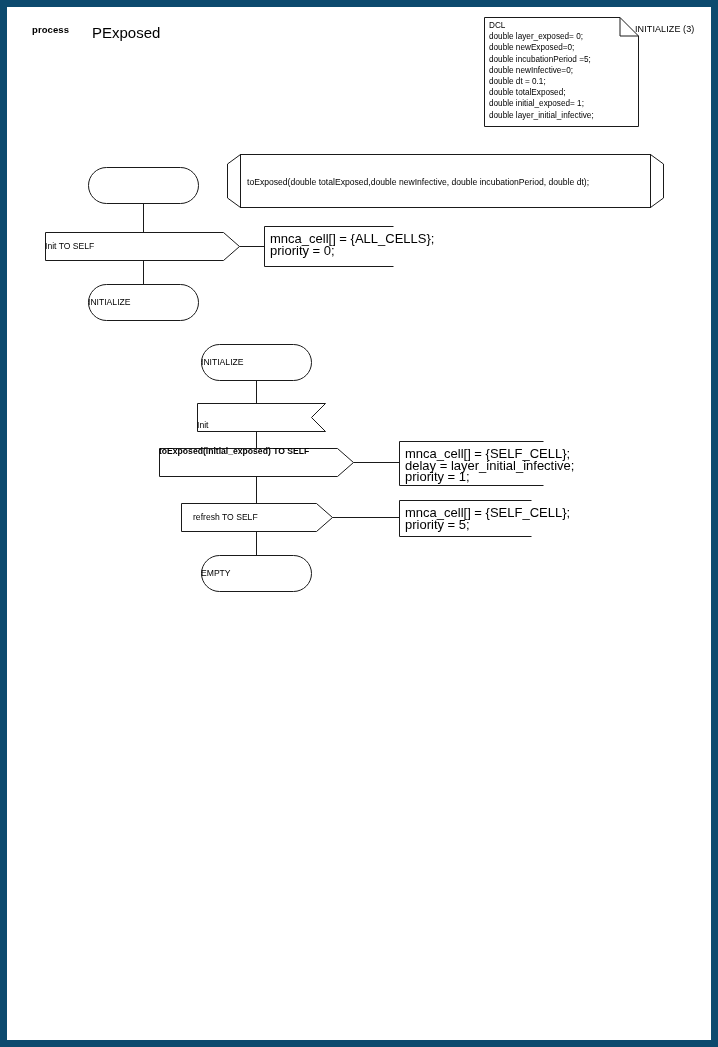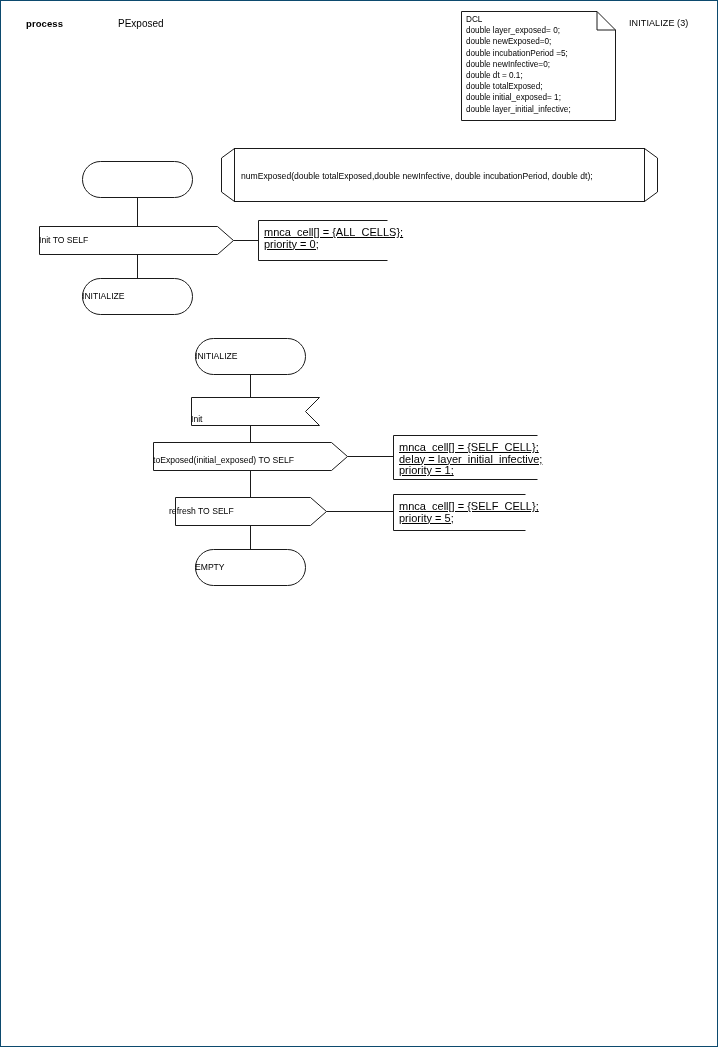--- a/index.html
+++ b/index.html
@@ -11,51 +11,50 @@
     width: 718px; height: 1047px;
     font-family: "Liberation Sans", sans-serif;
     color: #000000;
     overflow: hidden;
   }
 
   #page {
     position: relative;
     width: 718px;
     height: 1047px;
-    border: 1px solid #0c4a6e;
+    border: 7px solid #0c4a6e;
     background: #ffffff;
     overflow: hidden;
   }
 
   
   .hdr-kw {
     position: absolute;
     left: 25px; top: 17px;
     font-size: 9.5px;
     font-weight: bold;
     letter-spacing: 0.1px;
   }
   .hdr-name {
     position: absolute;
     left: 85px; top: 17px;
-    font-size: 10px;
-    margin-left: 32px;
+    font-size: 15px;
   }
   .hdr-right {
     position: absolute;
     left: 628px; top: 17px;
     font-size: 9px;
     letter-spacing: 0.1px;
     white-space: nowrap;
   }
 
   
   .dcl-note {
     position: absolute;
-    left: 460px; top: 10px;
+    left: 477px; top: 10px;
     width: 168px; height: 110px; border-radius: 6px;
   }
   .dcl-note svg { position: absolute; left:0; top:0; }
   .dcl-text {
     position: absolute;
     left: 5px; top: 3px;
     width: 148px;
     font-size: 8.2px;
     line-height: 11.2px;
     white-space: pre;
@@ -73,24 +72,23 @@
   
   .shape-label {
     position: absolute;
     font-size: 8.6px;
     text-align: left;
     white-space: nowrap;
     line-height: 1;
   }
   .note-text {
     position: absolute;
-    font-size: 11px;
+    font-size: 13px;
     line-height: 11.5px;
     white-space: pre;
-    text-decoration: underline;
   }
   .proc-text {
     position: absolute;
     font-size: 8.6px;
     white-space: nowrap;
   }
 </style>
 </head>
 <body>
 
@@ -161,41 +159,41 @@
 
     <line x1="325.5" y1="510.5" x2="392.5" y2="510.5" stroke="#1a1a1a" stroke-width="1"></line>
 
     <path d="M524.5 493.5 L392.5 493.5 L392.5 529.5 L524.5 529.5" fill="none" stroke="#1a1a1a" stroke-width="1"></path>
 
     <line x1="249.5" y1="524.5" x2="249.5" y2="548.5" stroke="#1a1a1a" stroke-width="1"></line>
 
     <rect x="194.5" y="548.5" width="110" height="36" rx="18" ry="18" fill="#ffffff" stroke="#1a1a1a" stroke-width="1"></rect>
   </svg>
 
-  <div class="proc-text" style="left:240px; top:170px;">numExposed(double totalExposed,double newInfective, double incubationPeriod, double dt);</div>
+  <div class="proc-text" style="left:240px; top:170px;">toExposed(double totalExposed,double newInfective, double incubationPeriod, double dt);</div>
 
   <div class="shape-label" style="left:81px; top:174px; width:110px;"></div>
 
   <div class="shape-label" style="left:38px; top:235px; width:178px;">Init TO SELF</div>
 
   <div class="note-text" style="left:263px; top:226px;">mnca_cell[] = {ALL_CELLS};
 priority = 0;</div>
 
   <div class="shape-label" style="left:81px; top:291px; width:110px;">INITIALIZE</div>
 
   <div class="shape-label" style="left:194px; top:351px; width:110px;">INITIALIZE</div>
 
   <div class="shape-label" style="left:190px; top:406px; width:114px;margin-top:8px;">Init</div>
 
-  <div class="shape-label" style="left:152px; top:455px; width:178px;">toExposed(initial_exposed) TO SELF</div>
+  <div class="shape-label" style="left:152px; top:440px; width:178px;font-weight:bold;">toExposed(initial_exposed) TO SELF</div>
 
   <div class="note-text" style="left:398px; top:441px;">mnca_cell[] = {SELF_CELL};
 delay = layer_initial_infective;
 priority = 1;</div>
 
-  <div class="shape-label" style="left:168px; top:506px; width:135px;">refresh TO SELF</div>
+  <div class="shape-label" style="left:186px; top:506px; width:135px;">refresh TO SELF</div>
 
   <div class="note-text" style="left:398px; top:500px;">mnca_cell[] = {SELF_CELL};
 priority = 5;</div>
 
   <div class="shape-label" style="left:194px; top:562px; width:88px;">EMPTY</div>
 
 </div>
 
 </body></html>

